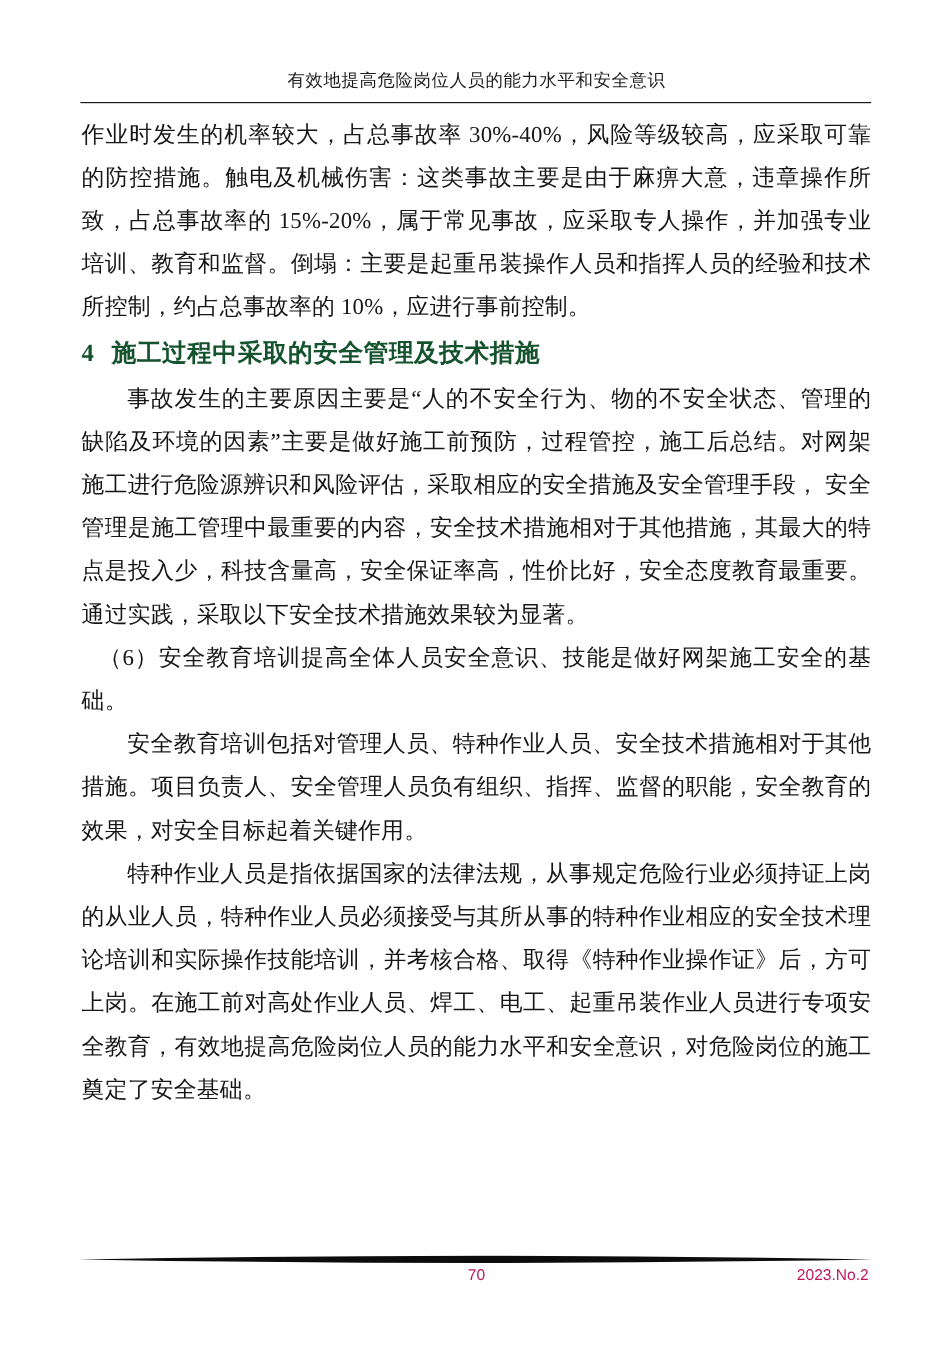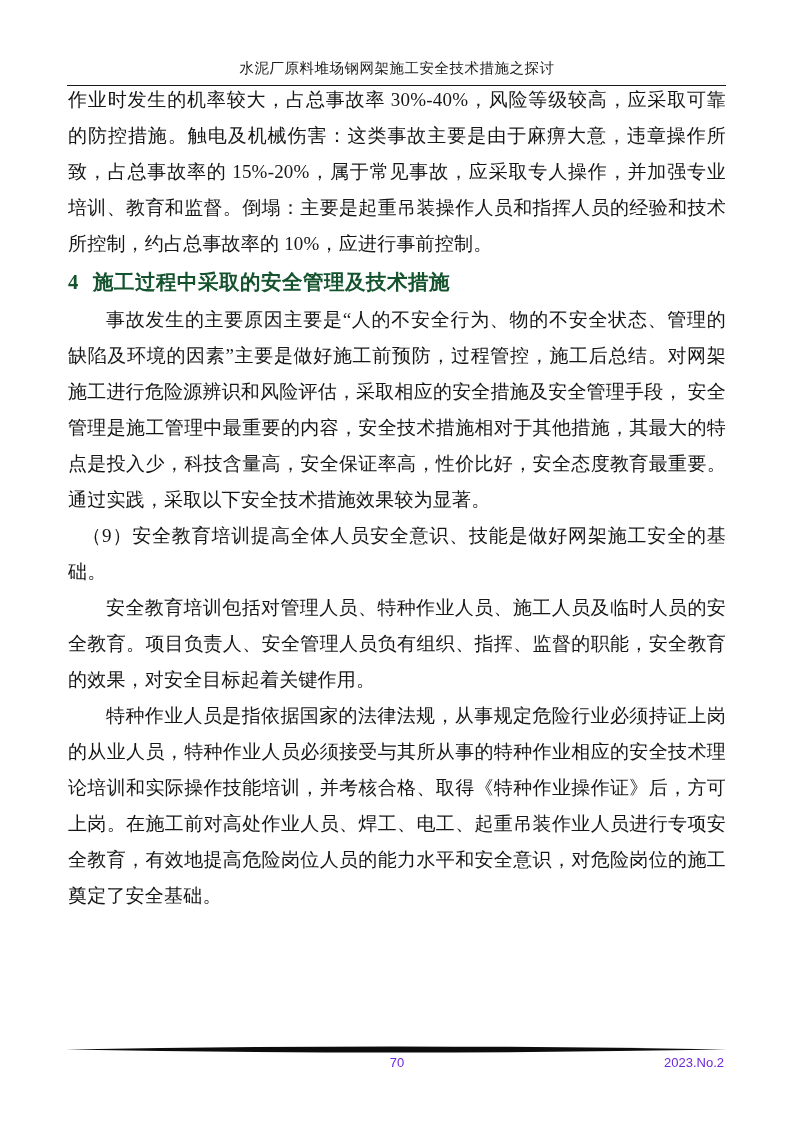--- a/index.html
+++ b/index.html
@@ -46,21 +46,21 @@
     line-height: 36px;
     text-align: justify;
     letter-spacing: 0.2px;
   }
   .main-text p {
     margin: 0;
     padding: 0;
   }
   p.para-indent      { text-indent: 2em;   }
   p.para-indent-sm   { text-indent: 0.75em;}
-  p.para-noindent    { text-indent: 0;     }
+  p.para-noindent    { text-indent: 0; margin-top: 13px;     }
   .section-heading {
     margin: 0;
     height: 40px;
     line-height: 40px;
     font-size: 20.5px;
     font-weight: bold;
     color: #14532d;
     text-align: left;
     letter-spacing: 0.5px;
     white-space: nowrap;
@@ -76,55 +76,55 @@
   }
   .footer-meta {
     position: absolute;
     top: 1053px;
     left: 68px;
     width: 658px;
     height: 20px;
     font-family: "Liberation Sans", "DejaVu Sans", sans-serif;
     font-size: 13px;
     line-height: 20px;
-    color: #6d28d9;
+    color: #be185d;
   }
   .footer-pagenum {
     position: absolute;
     left: 0;
     width: 100%;
     text-align: center;
   }
   .footer-issue {
     position: absolute;
     right: 2px;
     text-align: right;
   }
 </style>
 </head>
 <body>
 
 <div class="page">
 
-  <div class="header-title">水泥厂原料堆场钢网架施工安全技术措施之探讨</div>
+  <div class="header-title">有效地提高危险岗位人员的能力水平和安全意识</div>
   <div class="header-rule"></div>
 
   <div class="main-text">
 
     <p class="para-noindent">作业时发生的机率较大，占总事故率 30%-40%，风险等级较高，应采取可靠的防控措施。触电及机械伤害：这类事故主要是由于麻痹大意，违章操作所致，占总事故率的 15%-20%，属于常见事故，应采取专人操作，并加强专业培训、教育和监督。倒塌：主要是起重吊装操作人员和指挥人员的经验和技术所控制，约占总事故率的 10%，应进行事前控制。</p>
 
     <h2 class="section-heading">
       <span class="sec-num">4</span><span>施工过程中采取的安全管理及技术措施</span>
     </h2>
 
     <p class="para-indent">事故发生的主要原因主要是“人的不安全行为、物的不安全状态、管理的缺陷及环境的因素”主要是做好施工前预防，过程管控，施工后总结。对网架施工进行危险源辨识和风险评估，采取相应的安全措施及安全管理手段， 安全管理是施工管理中最重要的内容，安全技术措施相对于其他措施，其最大的特点是投入少，科技含量高，安全保证率高，性价比好，安全态度教育最重要。通过实践，采取以下安全技术措施效果较为显著。</p>
 
-    <p class="para-indent-sm">（9）安全教育培训提高全体人员安全意识、技能是做好网架施工安全的基础。</p>
+    <p class="para-indent-sm">（6）安全教育培训提高全体人员安全意识、技能是做好网架施工安全的基础。</p>
 
-    <p class="para-indent">安全教育培训包括对管理人员、特种作业人员、施工人员及临时人员的安全教育。项目负责人、安全管理人员负有组织、指挥、监督的职能，安全教育的效果，对安全目标起着关键作用。</p>
+    <p class="para-indent">安全教育培训包括对管理人员、特种作业人员、安全技术措施相对于其他措施。项目负责人、安全管理人员负有组织、指挥、监督的职能，安全教育的效果，对安全目标起着关键作用。</p>
 
     <p class="para-indent">特种作业人员是指依据国家的法律法规，从事规定危险行业必须持证上岗的从业人员，特种作业人员必须接受与其所从事的特种作业相应的安全技术理论培训和实际操作技能培训，并考核合格、取得《特种作业操作证》后，方可上岗。在施工前对高处作业人员、焊工、电工、起重吊装作业人员进行专项安全教育，有效地提高危险岗位人员的能力水平和安全意识，对危险岗位的施工奠定了安全基础。</p>
 
 
   </div>
 
   <svg class="footer-rule" viewBox="0 0 661 7" preserveAspectRatio="none" aria-hidden="true">
     <path d="M0,3.5 Q165,0.6 330,0.4 Q496,0.6 661,3.5 Q496,6.4 330,6.6 Q165,6.4 0,3.5 Z" fill="#0c0c0c"></path>
   </svg>
 

